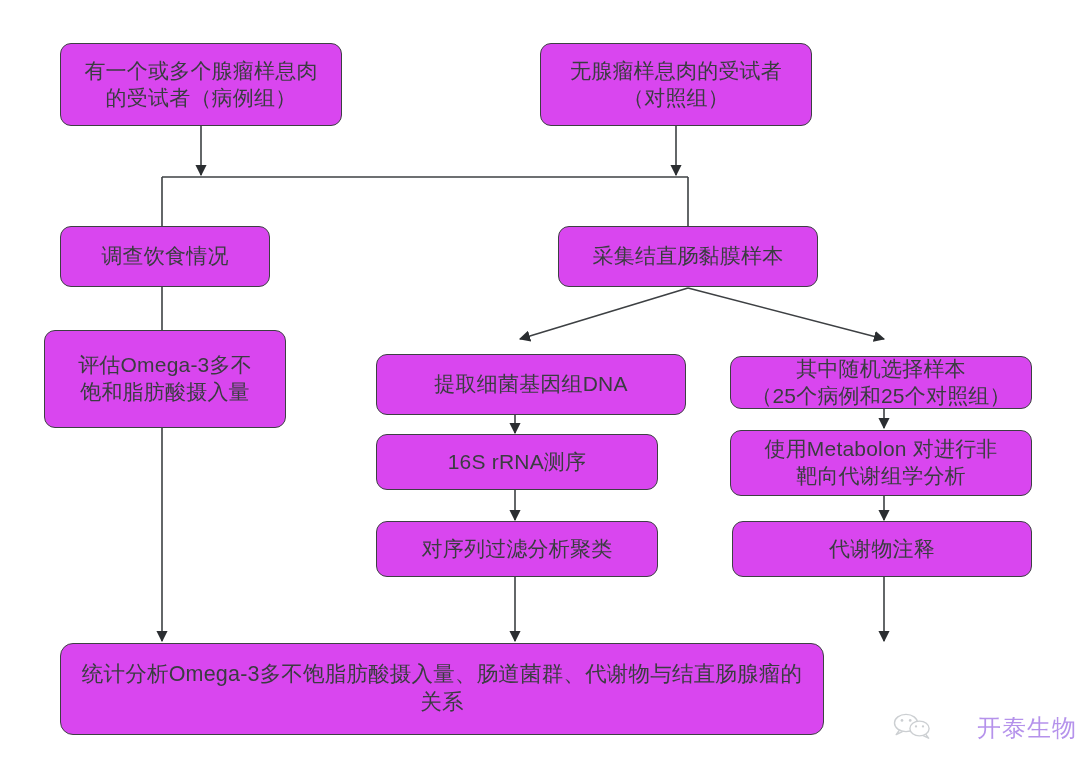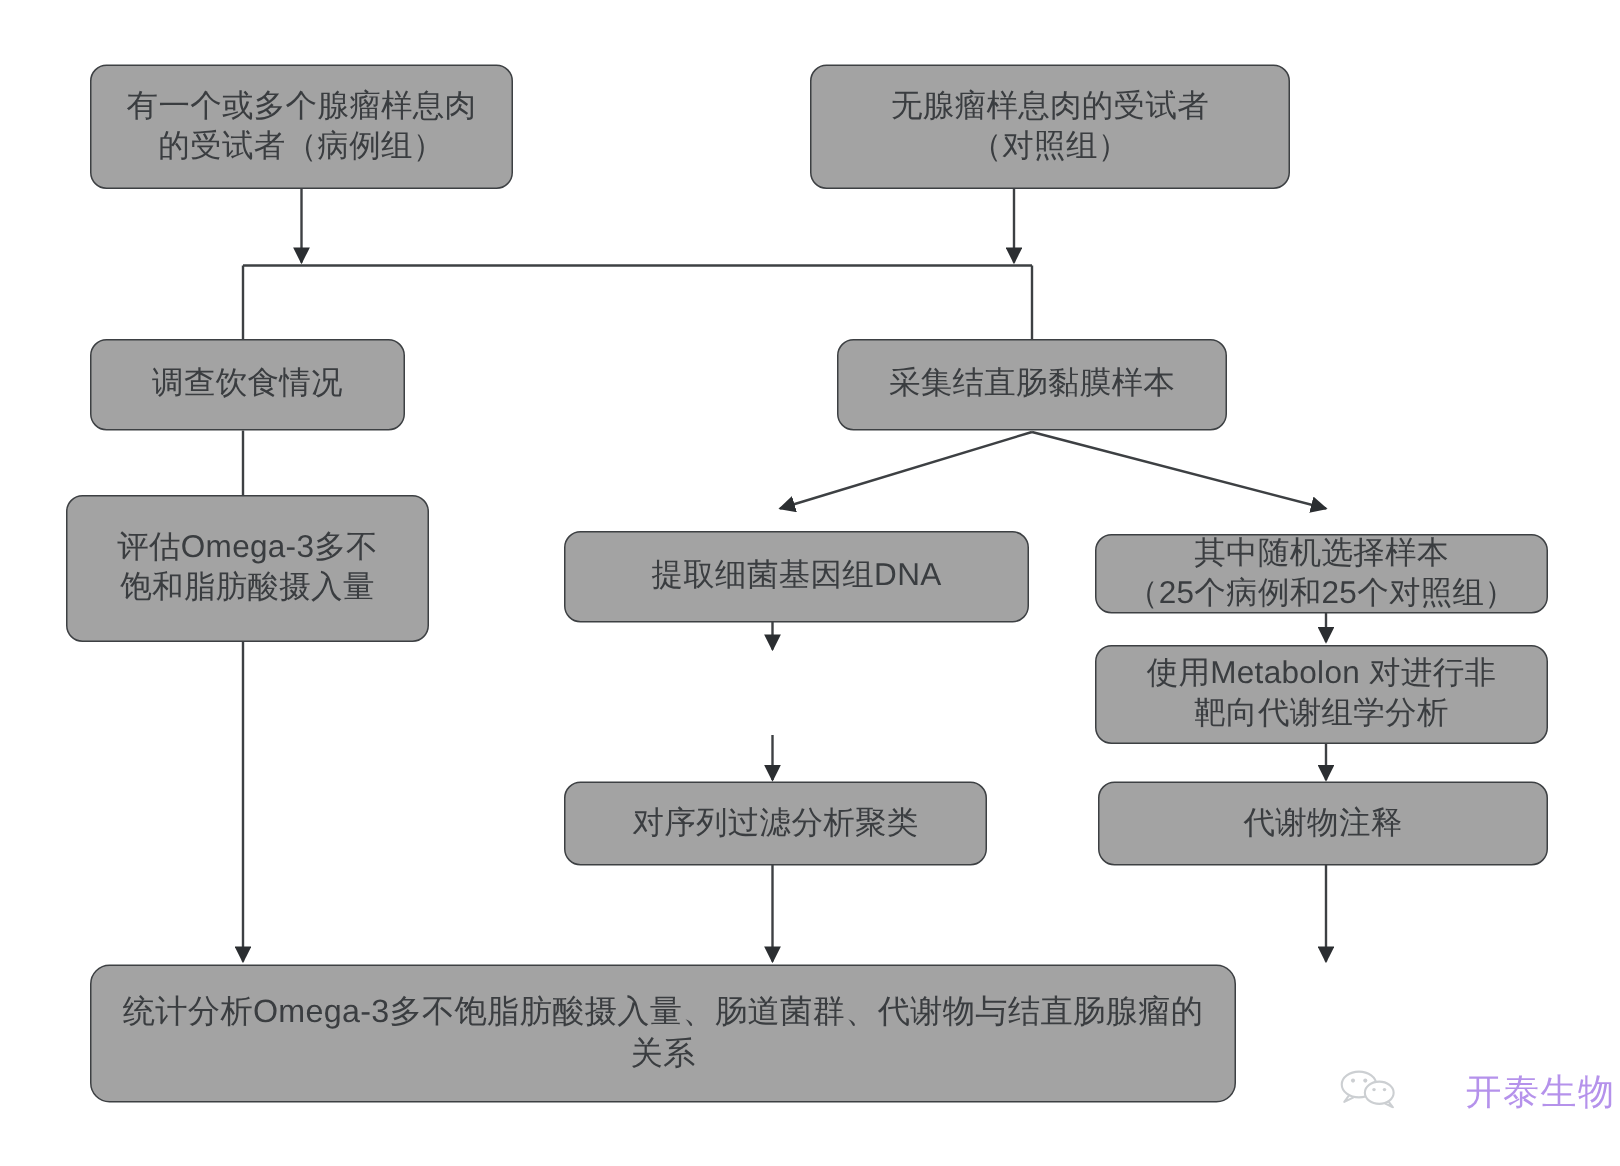--- a/index.html
+++ b/index.html
@@ -10,21 +10,21 @@
     overflow:hidden;
   }
   #stage{position:relative;width:1080px;height:777px;}
   svg.edges{position:absolute;left:0;top:0;width:1080px;height:777px;}
 
   .node{
     position:absolute;
     box-sizing:border-box;
     border:1.6px solid #3d4043;
     border-radius:11px;
-    background:#a3a3a3;
+    background:#d946ef;
     display:flex;
     align-items:center;
     justify-content:center;
     text-align:center;
     color:#3a3d40;
     font-size:21px;
     line-height:1.28;
     letter-spacing:0.2px;
     padding:2px 20px;
     white-space:pre-line;
@@ -87,35 +87,36 @@
 
       <path d="M 162 416 L 162 641" marker-end="url(#arrow)"></path>
       <path d="M 515 576 L 515 641" marker-end="url(#arrow)"></path>
       <path d="M 884 576 L 884 641" marker-end="url(#arrow)"></path>
     </g>
   </svg>
 
   <div class="node" style="left:60px;top:43px;width:282px;height:83px;">有一个或多个腺瘤样息肉
 的受试者（病例组）</div>
 
-  <div class="node" style="left:540px;top:43px;width:320px;height:83px;">无腺瘤样息肉的受试者
+  <div class="node" style="left:540px;top:43px;width:272px;height:83px;">无腺瘤样息肉的受试者
 （对照组）</div>
 
   <div class="node" style="left:60px;top:226px;width:210px;height:61px;">调查饮食情况</div>
 
   <div class="node" style="left:558px;top:226px;width:260px;height:61px;">采集结直肠黏膜样本</div>
 
   <div class="node" style="left:44px;top:330px;width:242px;height:98px;">评估Omega-3多不
 饱和脂肪酸摄入量</div>
 
   <div class="node" style="left:376px;top:354px;width:310px;height:61px;">提取细菌基因组DNA</div>
 
   <div class="node" style="left:730px;top:356px;width:302px;height:53px;">其中随机选择样本
 （25个病例和25个对照组）</div>
 
+  <div class="node" style="left:376px;top:434px;width:282px;height:56px;">16S rRNA测序</div>
 
   <div class="node" style="left:376px;top:521px;width:282px;height:56px;">对序列过滤分析聚类</div>
 
   <div class="node" style="left:730px;top:430px;width:302px;height:66px;">使用Metabolon 对进行非
 靶向代谢组学分析</div>
 
   <div class="node" style="left:732px;top:521px;width:300px;height:56px;">代谢物注释</div>
 
   <div class="node bottom" style="left:60px;top:643px;width:764px;height:92px;">统计分析Omega-3多不饱脂肪酸摄入量、肠道菌群、代谢物与结直肠腺瘤的关系</div>
 

